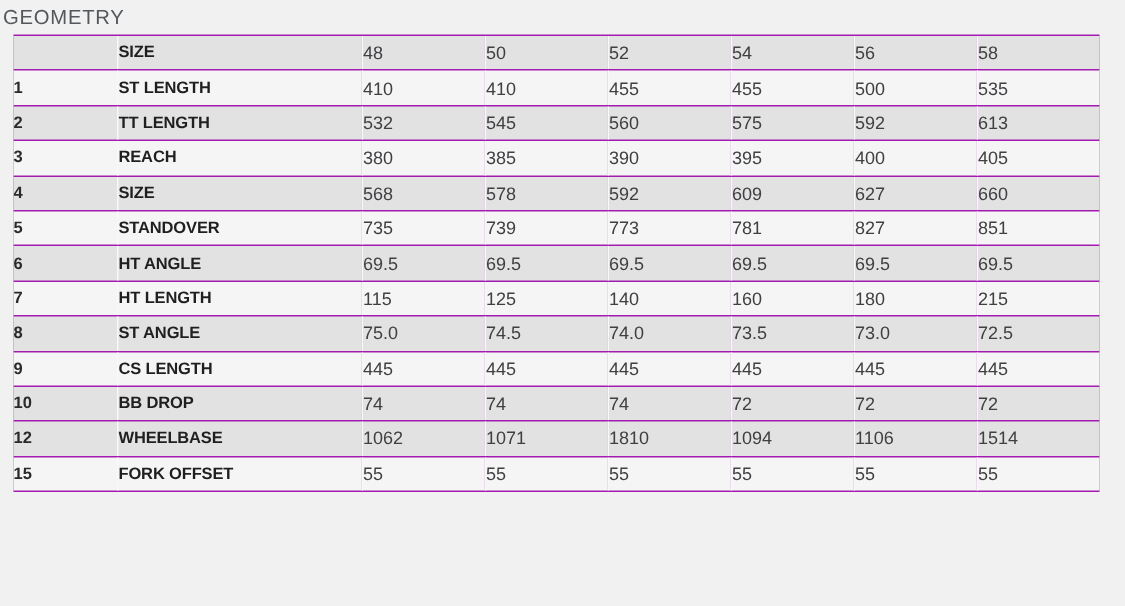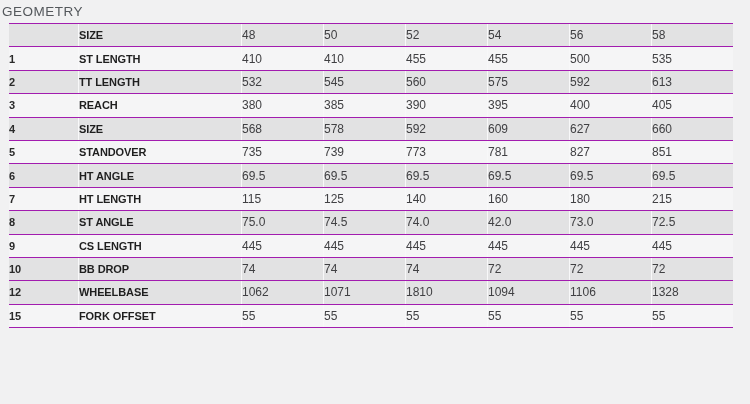--- a/index.html
+++ b/index.html
@@ -164,21 +164,21 @@
         <td class="cell-val">160</td>
         <td class="cell-val">180</td>
         <td class="cell-val">215</td>
       </tr>
       <tr class="gray">
         <td class="cell-num">8</td>
         <td class="cell-label">ST ANGLE</td>
         <td class="cell-val">75.0</td>
         <td class="cell-val">74.5</td>
         <td class="cell-val">74.0</td>
-        <td class="cell-val">42.0</td>
+        <td class="cell-val">73.5</td>
         <td class="cell-val">73.0</td>
         <td class="cell-val">72.5</td>
       </tr>
       <tr class="light">
         <td class="cell-num">9</td>
         <td class="cell-label">CS LENGTH</td>
         <td class="cell-val">445</td>
         <td class="cell-val">445</td>
         <td class="cell-val">445</td>
         <td class="cell-val">445</td>
@@ -196,21 +196,21 @@
         <td class="cell-val">72</td>
       </tr>
       <tr class="gray">
         <td class="cell-num">12</td>
         <td class="cell-label">WHEELBASE</td>
         <td class="cell-val">1062</td>
         <td class="cell-val">1071</td>
         <td class="cell-val">1810</td>
         <td class="cell-val">1094</td>
         <td class="cell-val">1106</td>
-        <td class="cell-val">1328</td>
+        <td class="cell-val">1514</td>
       </tr>
       <tr class="light">
         <td class="cell-num">15</td>
         <td class="cell-label">FORK OFFSET</td>
         <td class="cell-val">55</td>
         <td class="cell-val">55</td>
         <td class="cell-val">55</td>
         <td class="cell-val">55</td>
         <td class="cell-val">55</td>
         <td class="cell-val">55</td>

